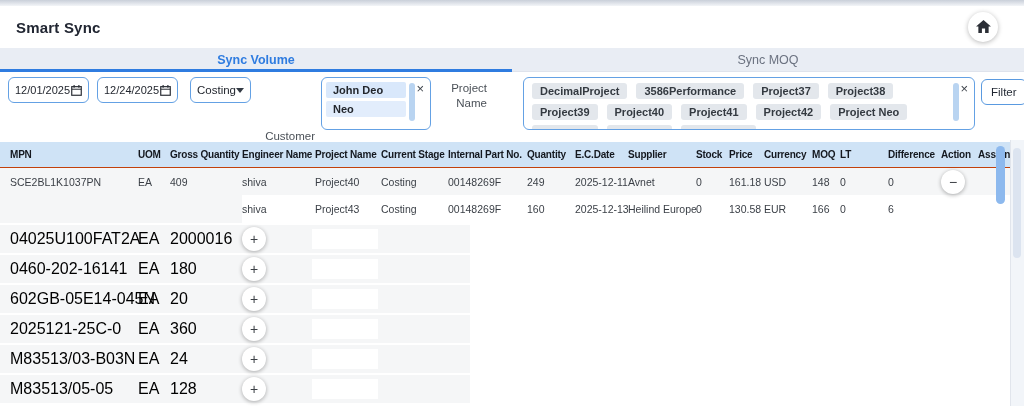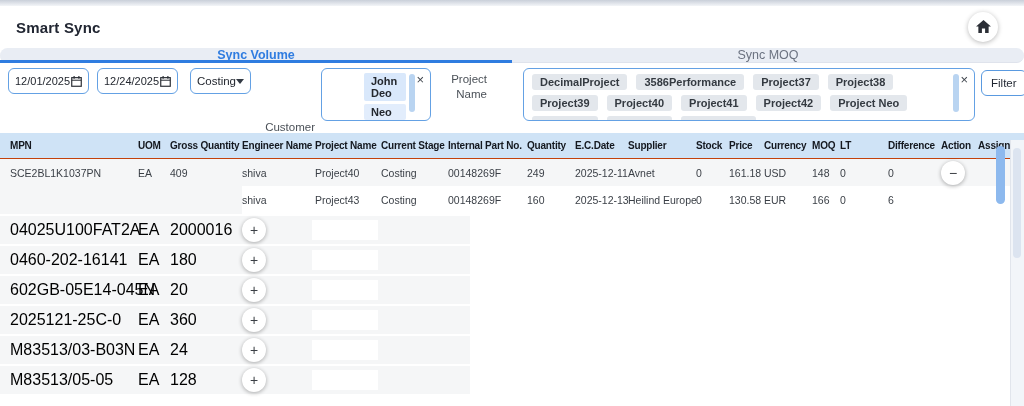--- a/index.html
+++ b/index.html
@@ -11,21 +11,21 @@
   .topstrip{ height:6px; background:linear-gradient(#c9cfd9,#f3f5f8); }
 
   
   .appbar{ height:42px; display:flex; align-items:center; padding:0 16px; background:#fff; position:relative; }
   .app-title{ font-weight:700; font-size:15px; color:#212632; letter-spacing:.2px; }
   .home-btn{ position:absolute; right:26px; top:6px; width:30px; height:30px; border-radius:50%;
              background:#fff; box-shadow:0 1px 5px rgba(0,0,0,.28); border:none; cursor:pointer;
              display:flex; align-items:center; justify-content:center; }
 
   
-  .tabbar{ height:15px; display:flex; background:#e9edf4; border-bottom:1px solid #dfe3ec;border-radius:12px; }
+  .tabbar{ height:24px; display:flex; background:#e9edf4; border-bottom:1px solid #dfe3ec; }
   .tab{ flex:1; display:flex; align-items:center; justify-content:center; font-size:12.5px;
         color:#6b7280; cursor:pointer; position:relative; }
   .tab.active{ color:#2f7ce0; font-weight:700; }
   .tab.active::after{ content:""; position:absolute; left:0; right:0; bottom:-1px; height:3px; background:#2f7ce0; }
 
   
   .filterbar{ height:64px; display:flex; align-items:flex-start; padding:5px 4px 0 8px; background:#fff; }
   .ctrl{ border:1.5px solid #64a1e4; border-radius:6px; height:26px; display:flex; align-items:center;
          font-size:11.5px; color:#23272f; background:#fff; padding:0 6px; }
   .ctrl-date{ width:82px; margin-right:8px; justify-content:space-between; }
@@ -34,21 +34,21 @@
   .ctrl-select{ width:84px; margin-left:4px; margin-right:6px; justify-content:space-between; cursor:pointer; }
   .chev{ width:0; height:0; border-left:4px solid transparent; border-right:4px solid transparent;
          border-top:5px solid #333a44; }
   .fieldlabel{ font-size:11.5px; color:#4b5158; text-align:right; line-height:1.3; padding-top:4px;
                flex:0 0 auto;margin-top:48px; }
   .lbl-cust{ width:58px; margin-right:6px; }
   .lbl-proj{ width:46px; margin:0 8px 0 10px; }
 
   .lb{ border:1.5px solid #64a1e4; border-radius:6px; height:53px; position:relative;
        background:#fff; overflow:hidden; flex:0 0 auto; }
-  .lb-cust{ width:110px;padding-left:38px; }
+  .lb-cust{ width:110px; }
   .lb-proj{ width:452px;margin-left:28px; }
   .lb-clear{ position:absolute; top:4px; right:3px; font-size:13px; color:#3e444c; line-height:1;
              padding:0 3px; cursor:pointer; background:transparent; border:none; font-family:inherit; }
   .lb-thumb{ position:absolute; top:5px; right:15px; width:6px; height:38px; background:#b9d4f1;
              border-radius:3px; cursor:pointer; }
   .optlist{ padding:4px 24px 0 4px; }
   .opt{ margin-bottom:3px; padding:2px 7px; font-weight:700; font-size:11px; color:#23272d;
         background:#d9e8fb; border-radius:2px; cursor:pointer; }
   .opt2{ background:#e2edfc; }
   .chips{ display:flex; flex-wrap:wrap; gap:5px 9px; padding:5px 26px 0 8px; }

